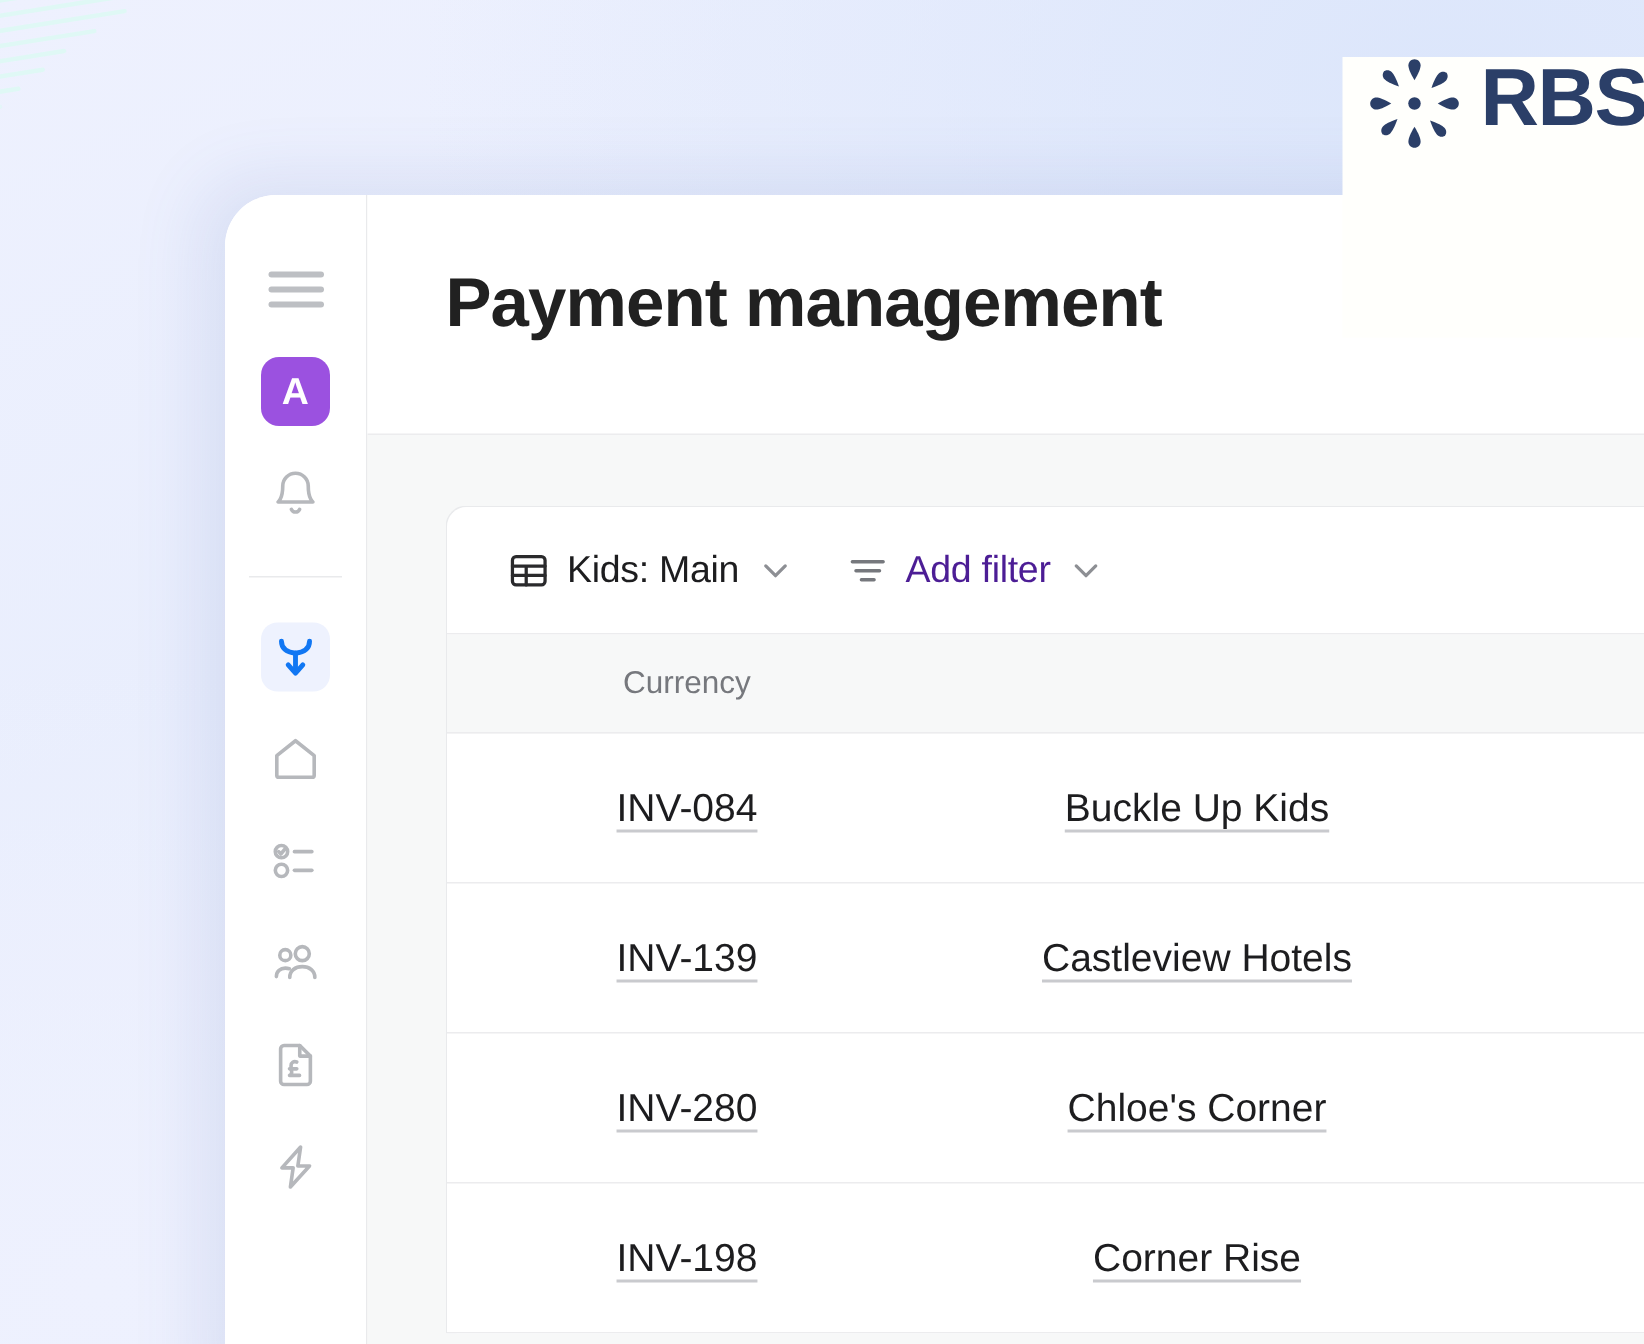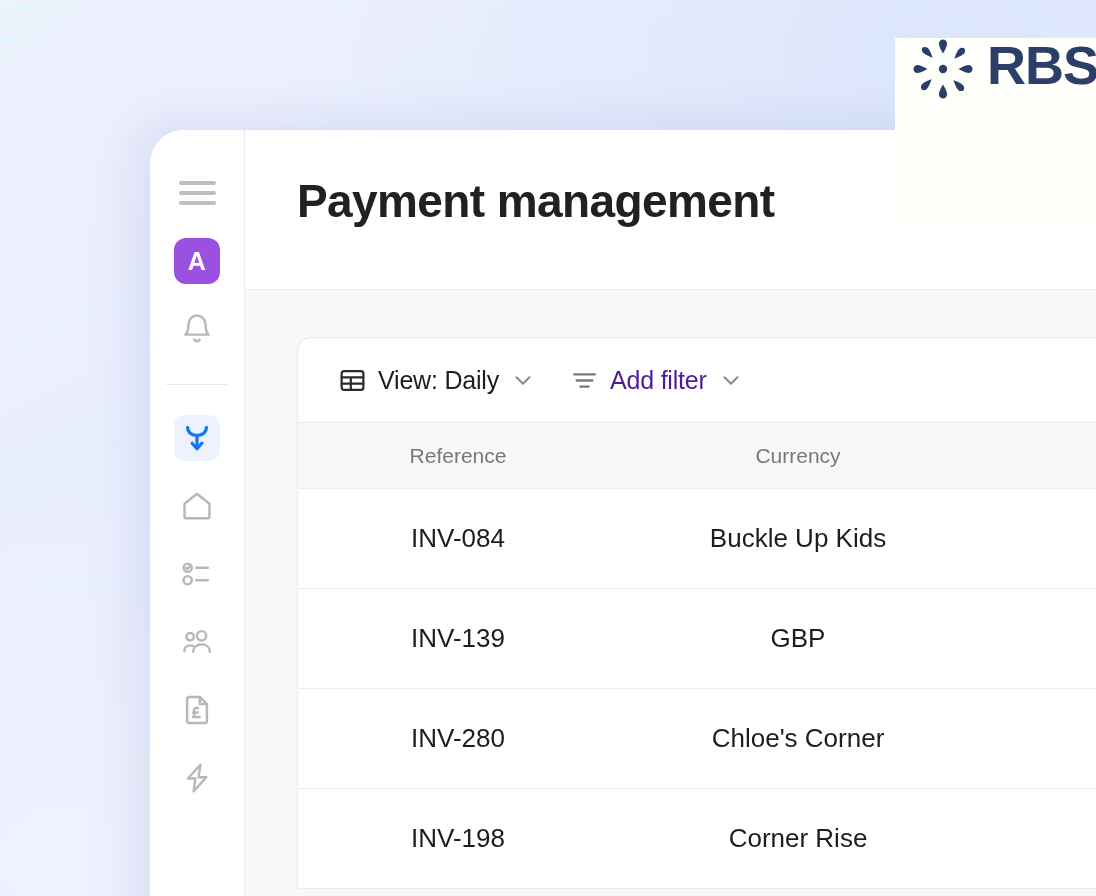--- a/index.html
+++ b/index.html
@@ -211,20 +211,21 @@
   }
   .tbody-row .cell {
     display: flex;
     align-items: center;
     justify-content: center;
     font-size: 26px;
     color: #1d1d1f;
     white-space: nowrap;
   }
   .cell-link {
+    text-decoration: underline;
     text-decoration-color: #c9cace;
     text-underline-offset: 6px;
     text-decoration-thickness: 2px;
     color: #1d1d1f;
     cursor: pointer;
   }
 
   
   #logo-panel {
     position: absolute;
@@ -362,21 +363,21 @@
 
           <div id="table-toolbar">
 
             <div class="toolbar-ctl" id="view-control">
               <span>
                 <svg width="29" height="29" viewBox="0 0 24 24" fill="none" stroke="#2a2a2c" stroke-width="1.8" stroke-linecap="round" stroke-linejoin="round">
                   <rect x="3" y="4.2" width="18" height="15.6" rx="2"></rect>
                   <path d="M3 9.4h18M3 14.6h18M10.6 9.4v10.4"></path>
                 </svg>
               </span>
-              <span class="ctl-label">View: Daily</span>
+              <span class="ctl-label">Kids: Main</span>
               <span>
                 <svg width="26" height="26" viewBox="0 0 24 24" fill="none" stroke="#8d8f94" stroke-width="2" stroke-linecap="round" stroke-linejoin="round">
                   <path d="M6 9.5 12 15.5 18 9.5"></path>
                 </svg>
               </span>
             </div>
 
             <div class="toolbar-ctl" id="filter-control">
               <span>
                 <svg width="29" height="29" viewBox="0 0 24 24" fill="none" stroke="#76787d" stroke-width="1.9" stroke-linecap="round">
@@ -387,39 +388,41 @@
               <span>
                 <svg width="26" height="26" viewBox="0 0 24 24" fill="none" stroke="#8d8f94" stroke-width="2" stroke-linecap="round" stroke-linejoin="round">
                   <path d="M6 9.5 12 15.5 18 9.5"></path>
                 </svg>
               </span>
             </div>
 
           </div>
 
           <div id="table-head" class="trow">
-            <div class="cell">Reference</div>
             <div class="cell">Currency</div>
           </div>
 
           <div id="table-body">
 
             <div class="trow tbody-row">
               <div class="cell">
                 <span class="cell-link">INV-084</span>
               </div>
               <div class="cell">
                 <span class="cell-link">Buckle Up Kids</span>
               </div>
               <div class="cell">GBP</div>
             </div>
 
             <div class="trow tbody-row">
               <div class="cell">
                 <span class="cell-link">INV-139</span>
+              </div>
+              <div class="cell">
+                <span class="cell-link">Castleview Hotels</span>
               </div>
               <div class="cell">GBP</div>
             </div>
 
             <div class="trow tbody-row">
               <div class="cell">
                 <span class="cell-link">INV-280</span>
               </div>
               <div class="cell">
                 <span class="cell-link">Chloe's Corner</span>

